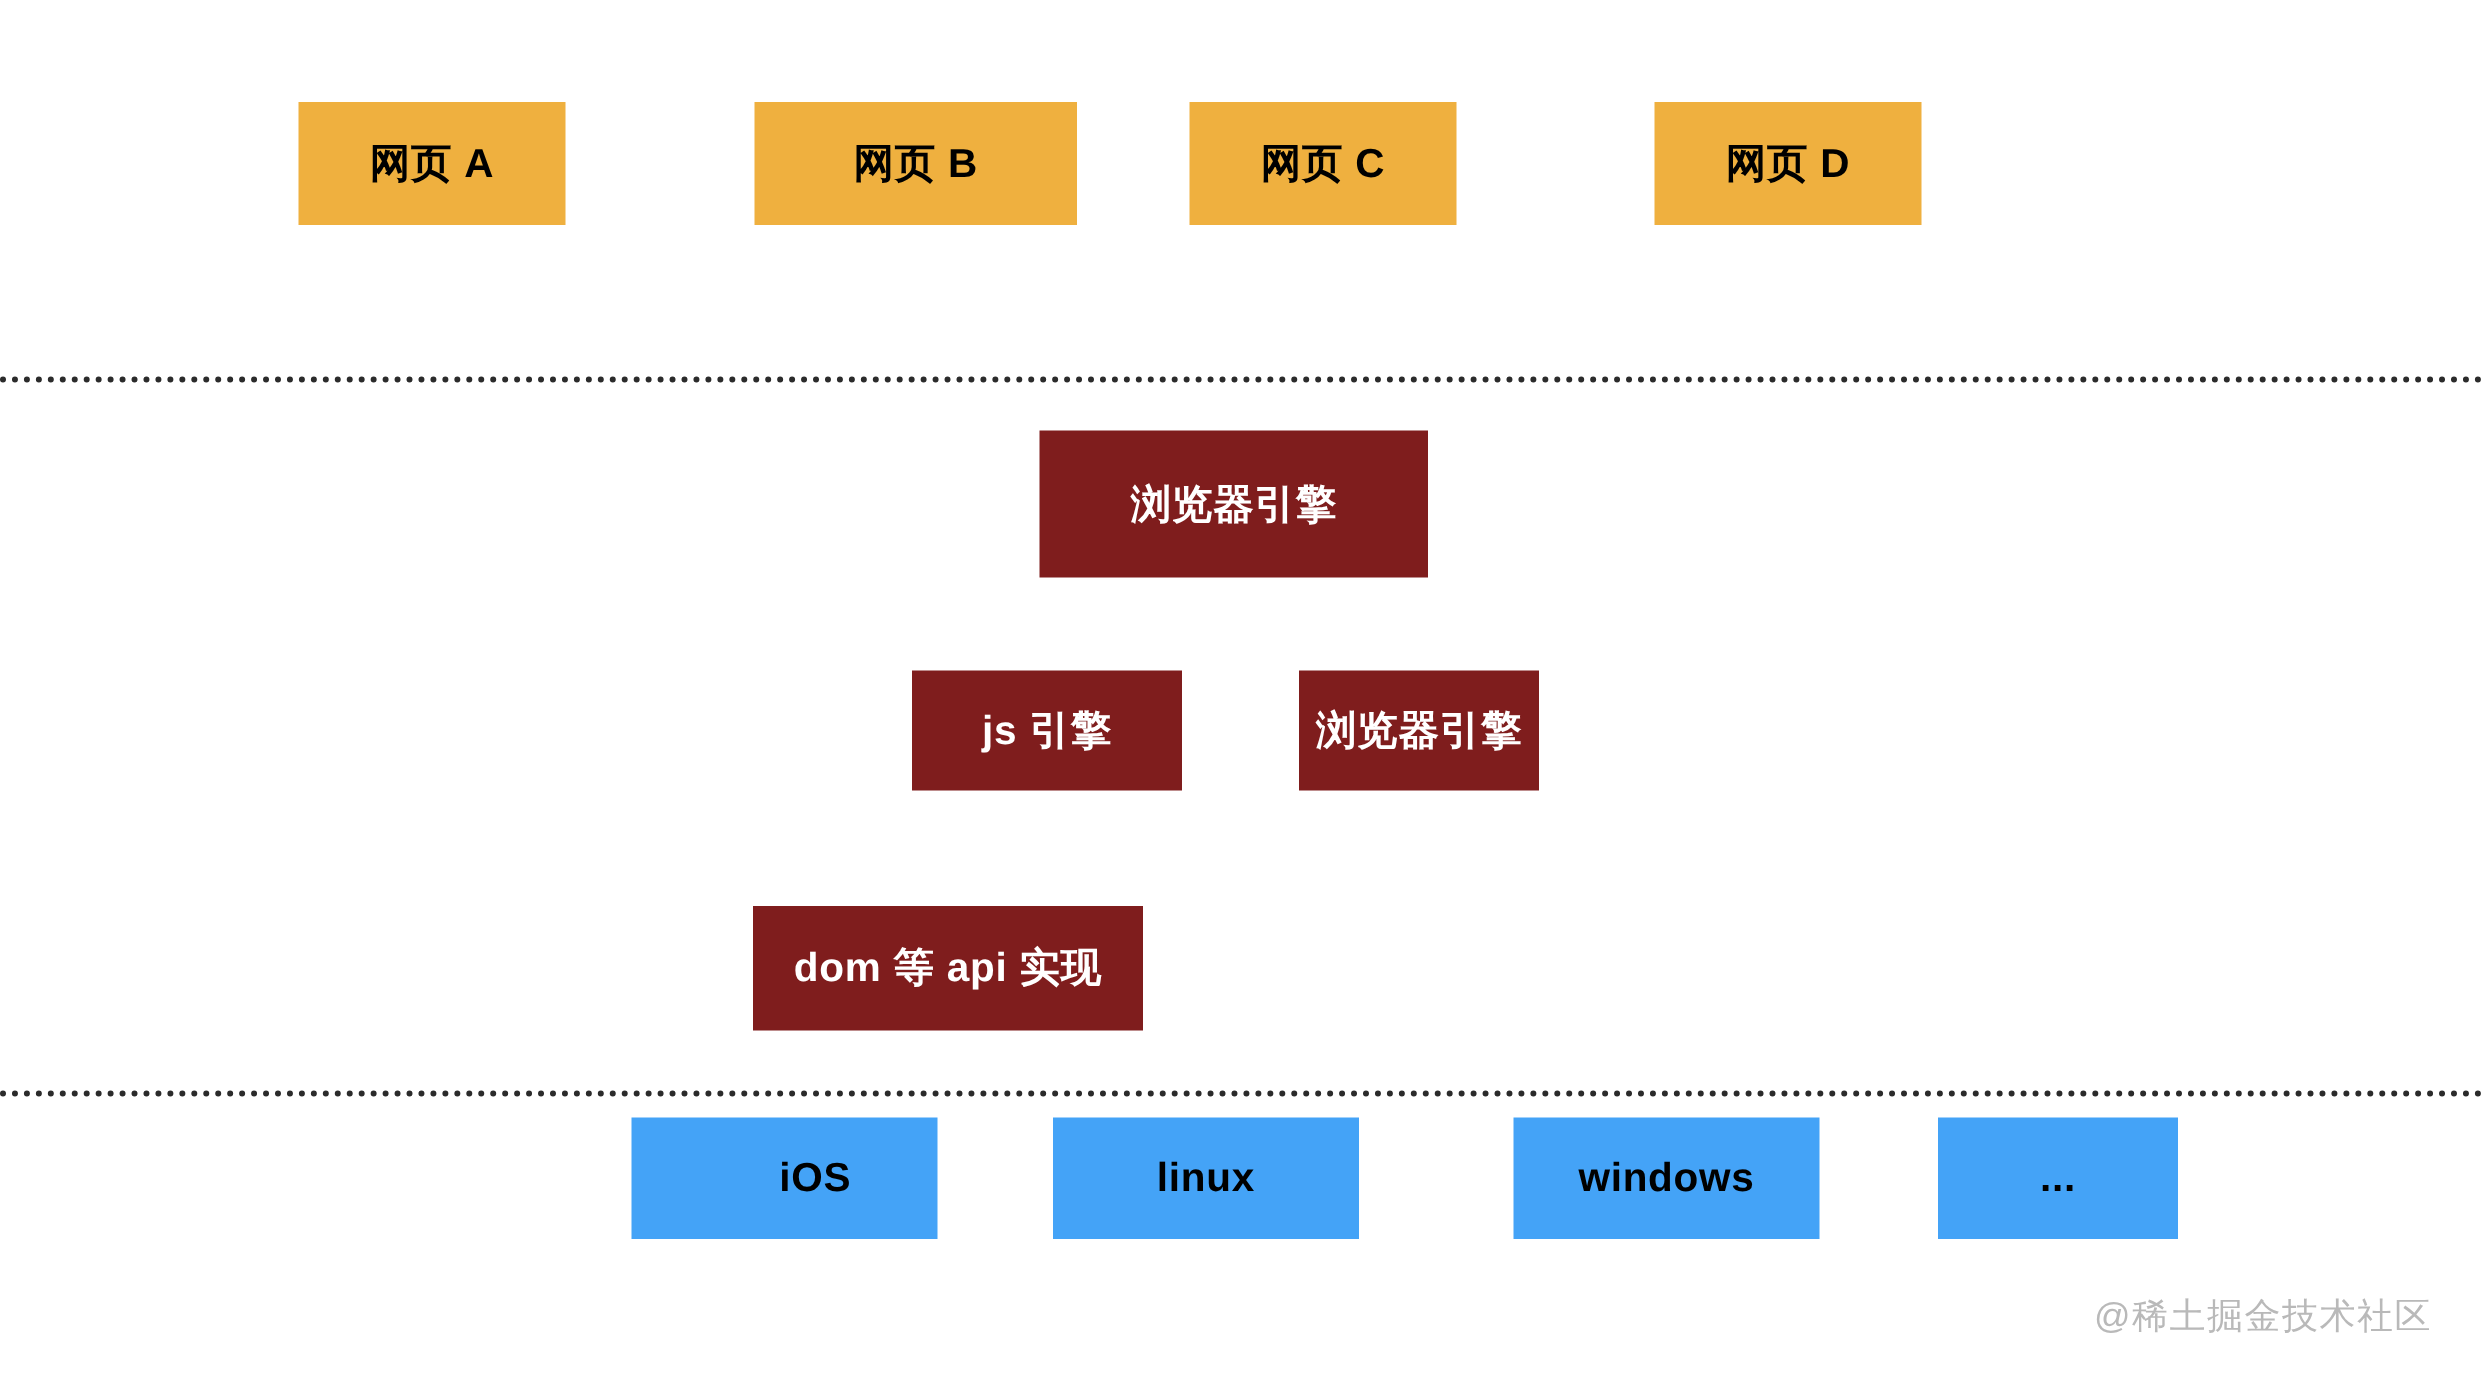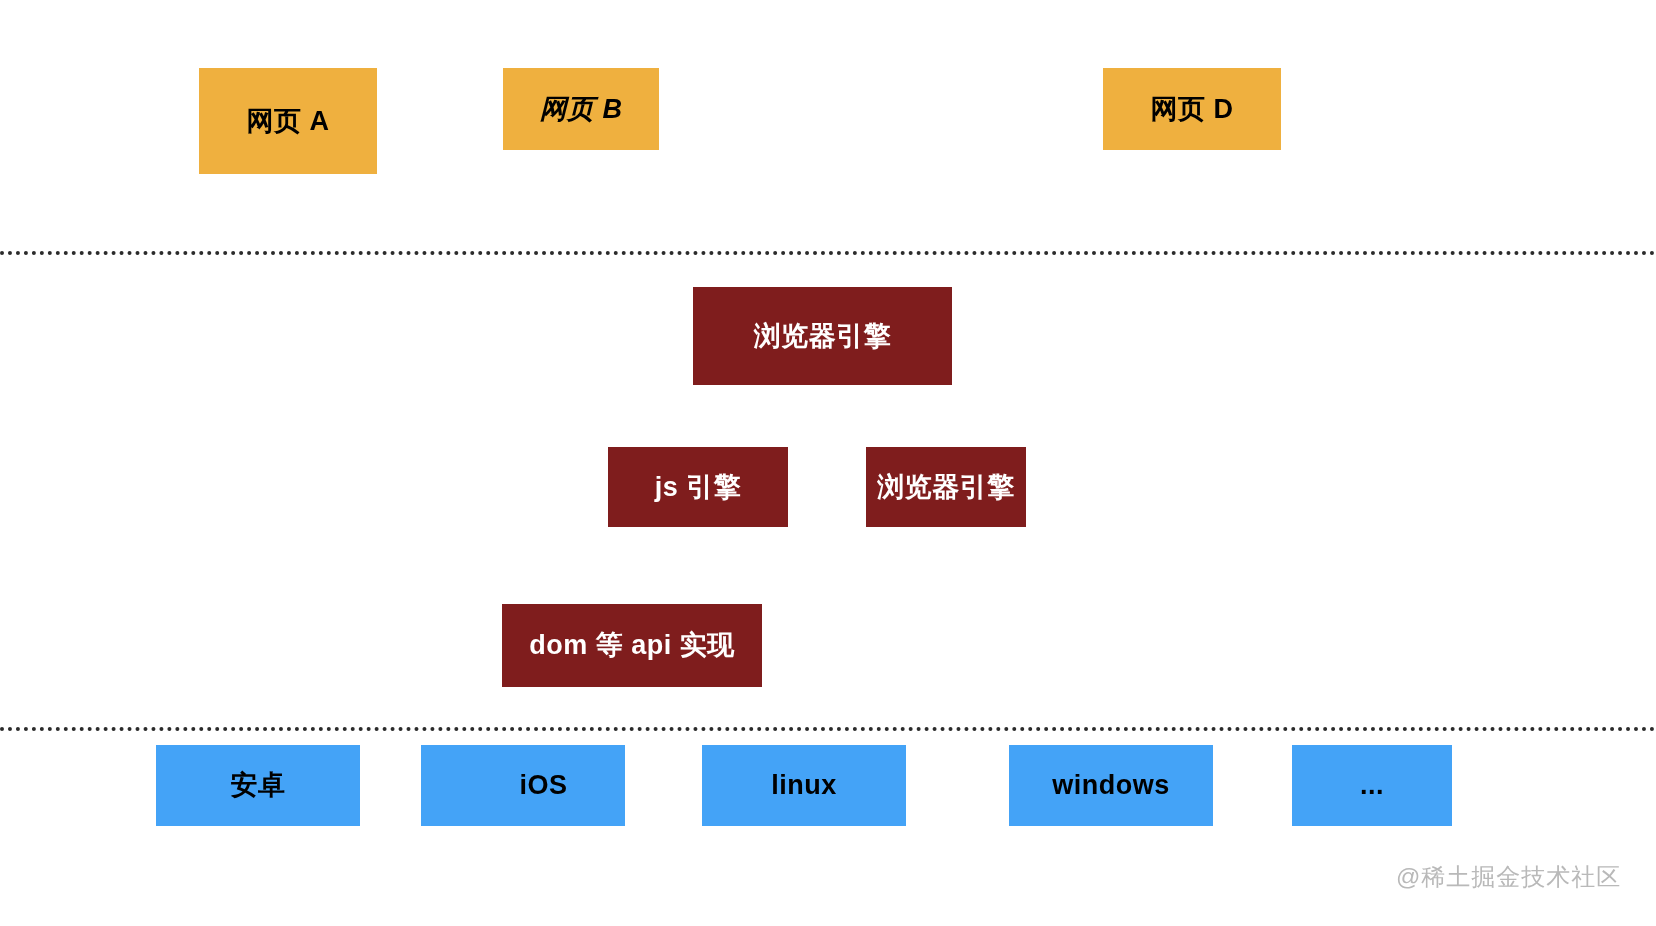--- a/index.html
+++ b/index.html
@@ -59,34 +59,34 @@
     font-weight: normal;
     letter-spacing: 1px;
     white-space: nowrap;
   }
 </style>
 </head>
 <body>
 
 <div id="canvas">
 
-  <div class="box page" style="left:199px;top:68px;width:178px;height:106px;">网页 A</div>
-  <div class="box page" style="left:503px;top:68px;width:156px;height:82px;font-style:italic;">网页 B</div>
+  <div class="box page" style="left:199px;top:68px;width:178px;height:82px;">网页 A</div>
+  <div class="box page" style="left:503px;top:68px;width:215px;height:82px;">网页 B</div>
+  <div class="box page" style="left:793px;top:68px;width:178px;height:82px;">网页 C</div>
   <div class="box page" style="left:1103px;top:68px;width:178px;height:82px;">网页 D</div>
 
   <div class="divider" style="top:251px;"></div>
 
   <div class="box engine" style="left:693px;top:287px;width:259px;height:98px;">浏览器引擎</div>
   <div class="box engine" style="left:608px;top:447px;width:180px;height:80px;">js 引擎</div>
   <div class="box engine" style="left:866px;top:447px;width:160px;height:80px;">浏览器引擎</div>
   <div class="box engine" style="left:502px;top:604px;width:260px;height:83px;">dom 等 api 实现</div>
 
   <div class="divider" style="top:727px;"></div>
 
-  <div class="box platform" style="left:156px;top:745px;width:204px;height:81px;">安卓</div>
   <div class="box platform" style="left:421px;top:745px;width:204px;height:81px;padding-left:41px;">iOS</div>
   <div class="box platform" style="left:702px;top:745px;width:204px;height:81px;">linux</div>
   <div class="box platform" style="left:1009px;top:745px;width:204px;height:81px;">windows</div>
   <div class="box platform" style="left:1292px;top:745px;width:160px;height:81px;">...</div>
 
   <div class="watermark" style="left:1396px;top:861px;">@稀土掘金技术社区</div>
 
 </div>
 
 </body></html>

